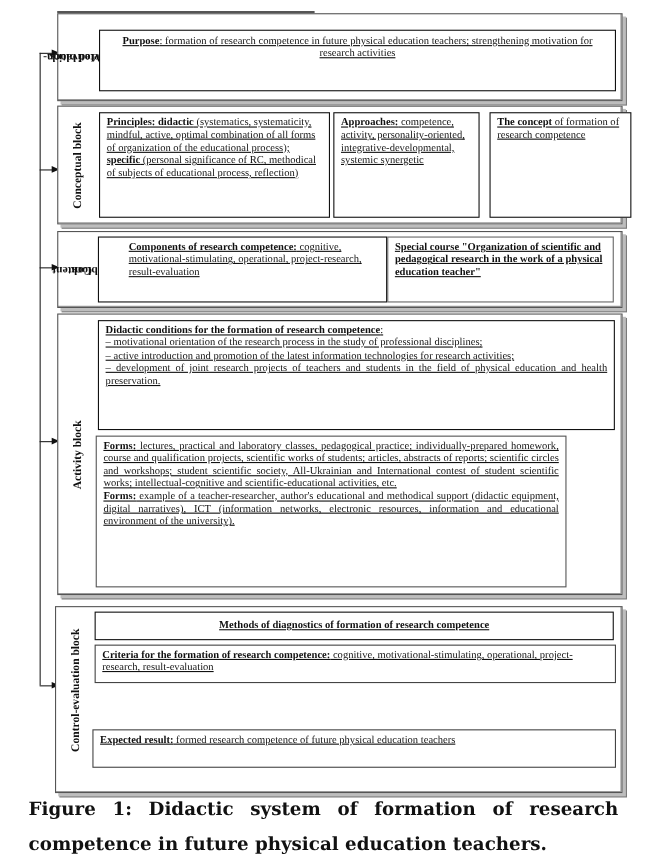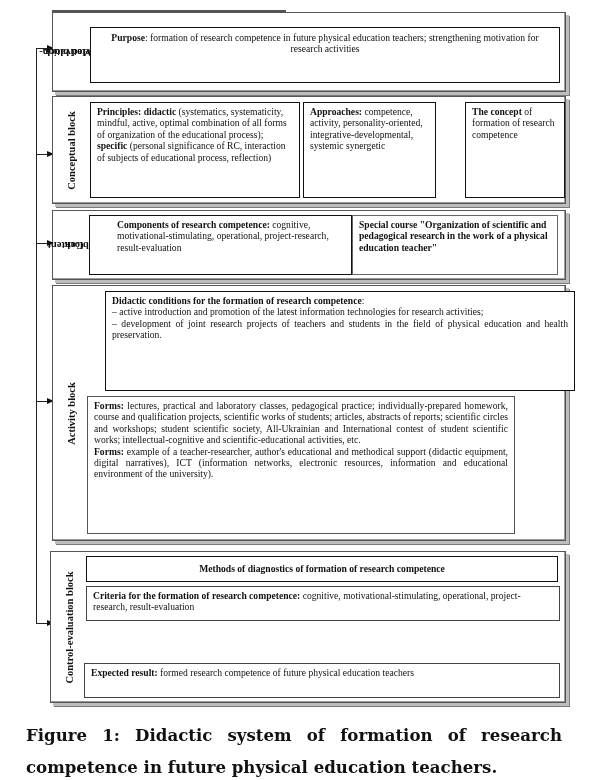--- a/index.html
+++ b/index.html
@@ -10,21 +10,21 @@
     background: #ffffff;
     border: 1px solid #555;
     box-shadow: inset -1px -1px 0 #9a9a9a, 3px 3px 0 #bdbdbd, 4px 4px 0 #7a7a7a;
   }
   .vlabel {
     position: absolute; box-sizing: border-box;
     display: flex; align-items: center; justify-content: center;
     font-weight: bold; font-size: 10.5px; line-height: 11px; text-align: center;
   }
   .vlabel span { display: block; transform: rotate(-90deg); white-space: nowrap; }
-  .inner { border: 1px solid #111; background: #fff; font-size: 9.6px; line-height: 11.4px; padding: 3px 6px; }
+  .inner { border: 1px solid #111; background: #fff; font-size: 9.6px; line-height: 11.4px; padding: 3px 6px; text-decoration: underline; }
   .inner b { font-weight: bold; }
   .just { text-align: justify; }
   .center { text-align: center; }
   .line { position: absolute; background: #222; }
   .arrow { position: absolute; width: 0; height: 0;
            border-top: 3.5px solid transparent; border-bottom: 3.5px solid transparent;
            border-left: 7px solid #111; }
   .caption { position: absolute; left: 26px; top: 719px; width: 536px;
              font-family: "DejaVu Serif", serif; font-weight: bold; font-size: 16.6px;
              line-height: 32px; color: #111; text-align: justify; text-align-last: left; }
@@ -55,26 +55,26 @@
   <div class="abs inner center" style="left:37px; top:14px; width:470px; height:56px; padding-top:4px;">
     <b>Purpose</b><span>: formation of research competence in future physical education teachers; strengthening motivation for research activities</span>
   </div>
 </div>
 
 <div class="abs block" style="left:52px; top:96px; width:514px; height:108px;">
   <div class="vlabel" style="left:0; top:0; width:36px; height:106px;">
     <span>Conceptual block</span>
   </div>
   <div class="abs inner" style="left:37px; top:5px; width:210px; height:96px;">
-    <b>Principles: didactic</b><span> (systematics, systematicity, mindful, active, optimal combination of all forms of organization of the educational process); </span><b>specific</b><span> (personal significance of RC, interaction of subjects of educational process, reflection)</span>
+    <b>Principles: didactic</b><span> (systematics, systematicity, mindful, active, optimal combination of all forms of organization of the educational process); </span><b>specific</b><span> (personal significance of RC, methodical of subjects of educational process, reflection)</span>
   </div>
   <div class="abs inner" style="left:250px; top:5px; width:133px; height:96px;">
     <b>Approaches:</b><span> competence, activity, personality-oriented, integrative-developmental, systemic synergetic</span>
   </div>
-  <div class="abs inner" style="left:412px; top:5px; width:100px; height:96px;">
+  <div class="abs inner" style="left:392px; top:5px; width:129px; height:96px;">
     <b>The concept</b><span> of formation of research competence</span>
   </div>
 </div>
 
 <div class="abs block" style="left:52px; top:210px; width:514px; height:70px;">
   <div class="vlabel" style="left:0; top:0; width:36px; height:68px;">
     <span>
         <span>Content</span>
         <span>block</span>
       </span>
@@ -84,32 +84,33 @@
   </div>
   <div class="abs inner" style="left:299px; top:4px; width:206px; height:60px; border-color:#666;">
     <b>Special course "Organization of scientific and pedagogical research in the work of a physical education teacher"</b>
   </div>
 </div>
 
 <div class="abs block" style="left:52px; top:285px; width:514px; height:256px;">
   <div class="vlabel" style="left:0; top:0; width:36px; height:254px;">
     <span>Activity block</span>
   </div>
-  <div class="abs inner just" style="left:36px; top:5px; width:470px; height:100px;margin-left:16px;">
+  <div class="abs inner just" style="left:36px; top:5px; width:470px; height:100px;">
     <div><b>Didactic conditions for the formation of research competence</b><span>:</span></div>
+    <div>– motivational orientation of the research process in the study of professional disciplines;</div>
     <div>– active introduction and promotion of the latest information technologies for research activities;</div>
     <div>– development of joint research projects of teachers and students in the field of physical education and health preservation.</div>
   </div>
   <div class="abs inner just" style="left:34px; top:110px; width:428px; height:138px; border-color:#555;">
     <div><b>Forms:</b><span> lectures, practical and laboratory classes, pedagogical practice; individually-prepared homework, course and qualification projects, scientific works of students; articles, abstracts of reports; scientific circles and workshops; student scientific society, All-Ukrainian and International contest of student scientific works; intellectual-cognitive and scientific-educational activities, etc.</span></div>
     <div><b>Forms:</b><span> example of a teacher-researcher, author's educational and methodical support (didactic equipment, digital narratives), ICT (information networks, electronic resources, information and educational environment of the university).</span></div>
   </div>
 </div>
 
-<div class="abs block" style="left:50px; top:551px; width:516px; height:152px;">
+<div class="abs block" style="left:50px; top:551px; width:516px; height:170px;">
   <div class="vlabel" style="left:0; top:0; width:36px; height:150px;">
     <span>Control-evaluation block</span>
   </div>
   <div class="abs inner center" style="left:35px; top:4px; width:472px; height:26px; padding-top:6px;">
     <b>Methods of diagnostics of formation of research competence</b>
   </div>
   <div class="abs inner" style="left:35px; top:34px; width:474px; height:35px; border-color:#444;">
     <b>Criteria for the formation of research competence:</b><span> cognitive, motivational-stimulating, operational, project-research, result-evaluation</span>
   </div>
   <div class="abs inner" style="left:33px; top:111px; width:476px; height:35px; border-color:#444;">

